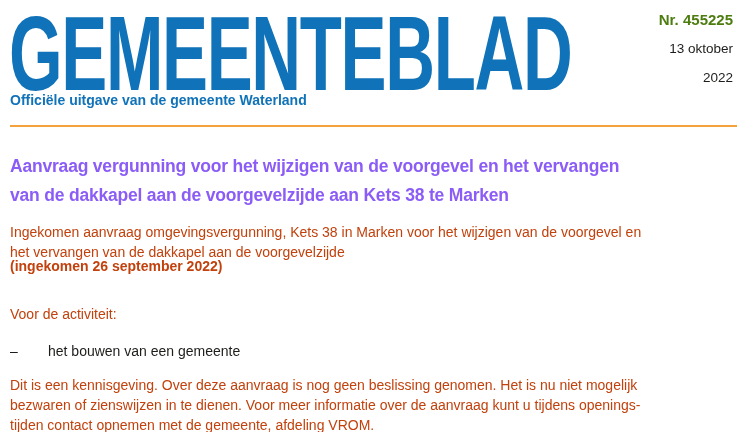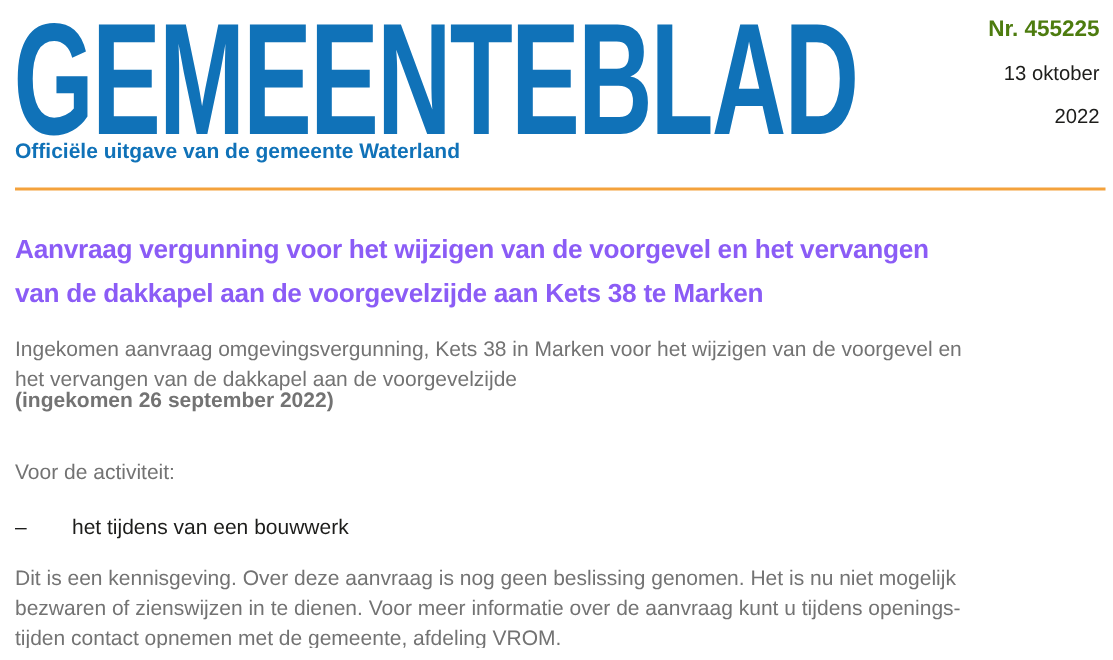--- a/index.html
+++ b/index.html
@@ -83,21 +83,21 @@
     letter-spacing: -0.2px;
     color: #8b5cf6;
     white-space: pre-line;
   }
   .para {
     position: absolute;
     left: 10px;
     width: 727px;
     font-size: 14px;
     line-height: 20px;
-    color: #737373;
+    color: #c2410c;
     white-space: pre-line;
   }
   .para-intro   { top: 222px; }
   .para-received{ top: 256px; font-weight: bold; }
   .para-activity{ top: 304px; }
   .activity-item {
     position: absolute;
     left: 10px;
     top: 341px;
     width: 727px;
@@ -135,21 +135,21 @@
 
     <p class="para para-intro">Ingekomen aanvraag omgevingsvergunning, Kets 38 in Marken voor het wijzigen van de voorgevel en
 het vervangen van de dakkapel aan de voorgevelzijde</p>
 
     <p class="para para-received">(ingekomen 26 september 2022)</p>
 
     <p class="para para-activity">Voor de activiteit:</p>
 
     <div class="activity-item">
       <span class="activity-marker">–</span>
-      <span class="activity-text">het tijdens van een bouwwerk</span>
+      <span class="activity-text">het bouwen van een gemeente</span>
     </div>
 
     <p class="para para-closing">Dit is een kennisgeving. Over deze aanvraag is nog geen beslissing genomen. Het is nu niet mogelijk
 bezwaren of zienswijzen in te dienen. Voor meer informatie over de aanvraag kunt u tijdens openings-
 tijden contact opnemen met de gemeente, afdeling VROM.</p>
   </main>
 
 </div>
 
 </body></html>

